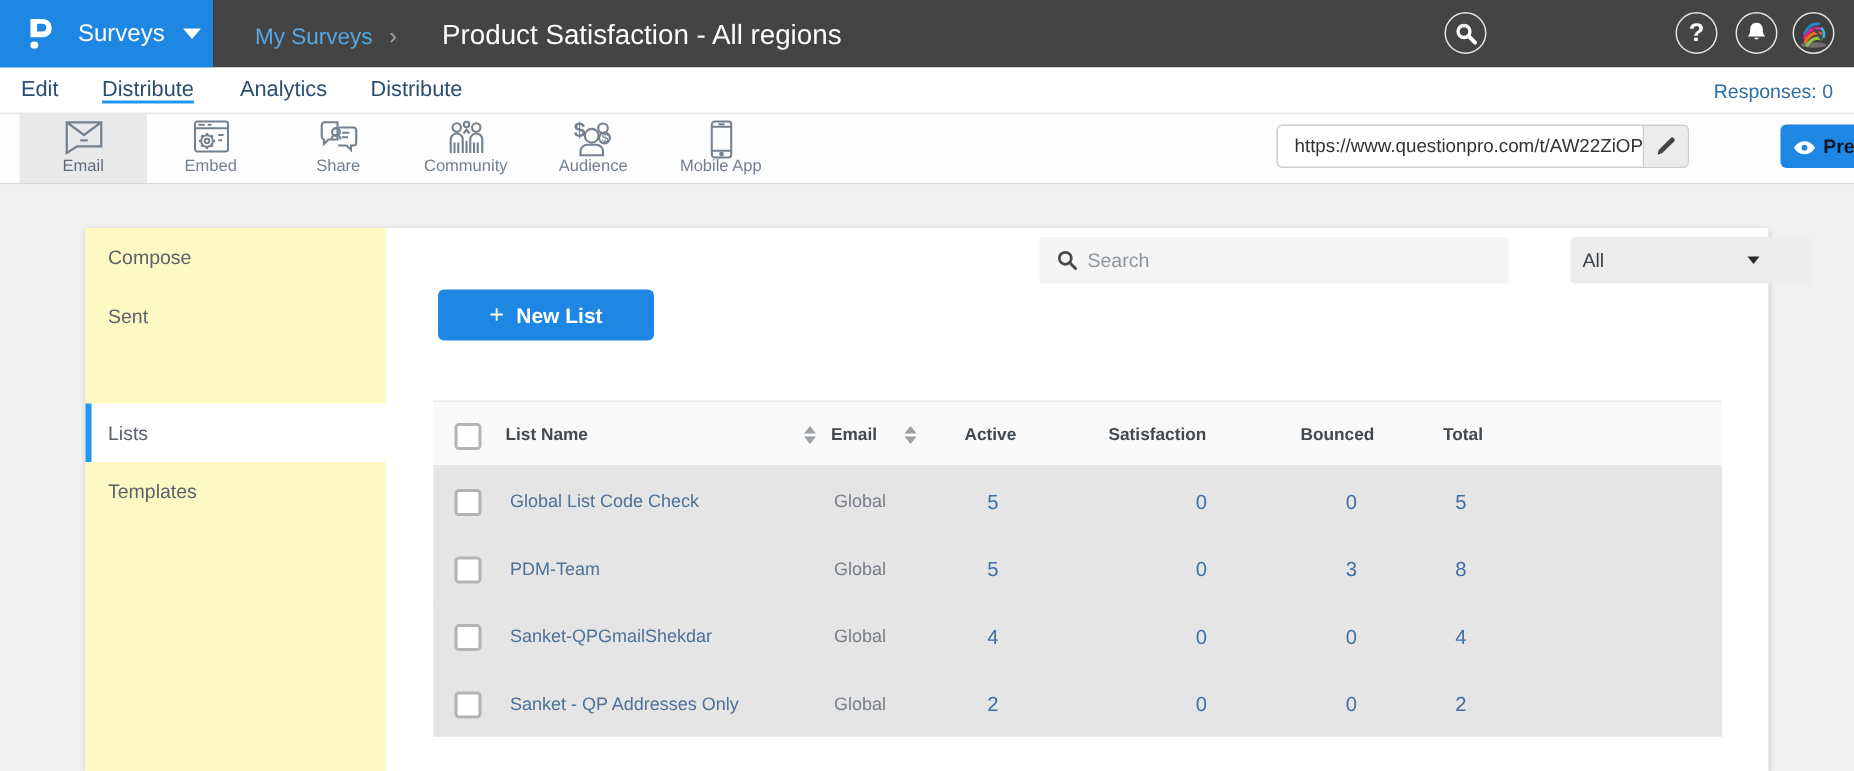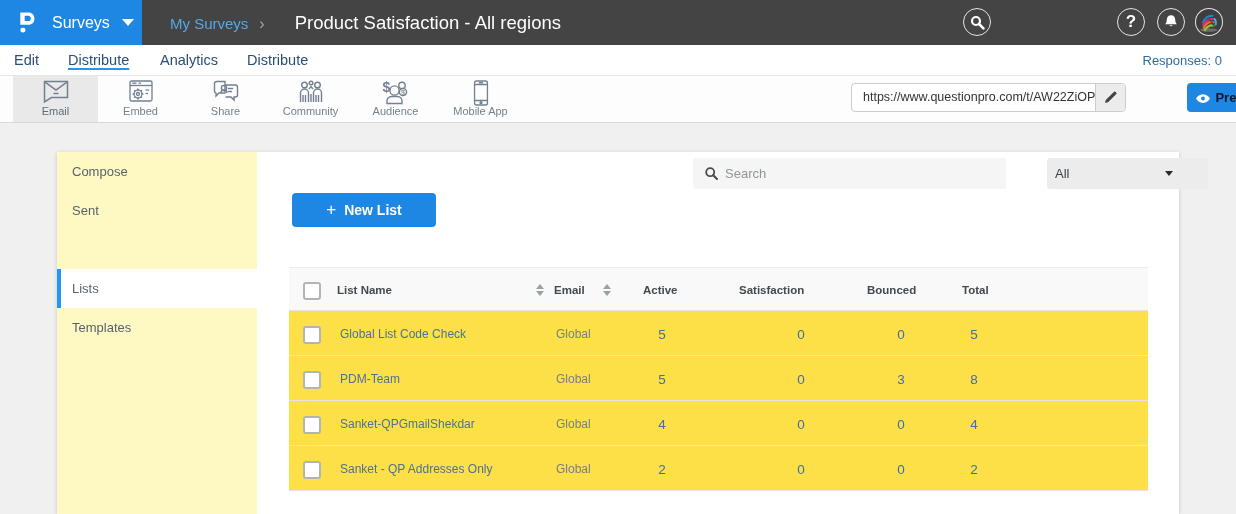--- a/index.html
+++ b/index.html
@@ -52,21 +52,21 @@
 #newlist .plus { font-weight:normal; font-size:17px; margin-right:8px; }
 
 
 #thead { position:absolute; left:232px; top:115px; width:859px; height:44px; background:#f9f9f9; border-top:1px solid #ececec; border-bottom:1px solid #e2e2e2; }
 .hlbl { position:absolute; top:0; height:43px; line-height:44px; font-size:11.5px; font-weight:bold; color:#42494f; }
 .cbx { position:absolute; width:18px; height:18px; background:#fff; border:2px solid #b4b4b4; border-radius:3px; }
 .sort { position:absolute; width:8px; height:12px; }
 .sort i { position:absolute; left:0; width:0; height:0; border-left:4px solid transparent; border-right:4px solid transparent; }
 .sort .up { top:0; border-bottom:5px solid #9aa0a6; }
 .sort .dn { bottom:0; border-top:5px solid #9aa0a6; }
-.trow { position:absolute; left:232px; width:859px; height:45px; border-bottom:1px solid #e4e4e4; background:#fde047; }
+.trow { position:absolute; left:232px; width:859px; height:45px; border-bottom:1px solid #e4e4e4; background:#e5e5e5; }
 .trow .name { position:absolute; left:51px; font-size:12px; color:#4d7199; line-height:47px; }
 .trow .glb { position:absolute; left:267px; font-size:12px; color:#777e87; line-height:47px; }
 .num { position:absolute; font-size:13.5px; color:#3f6fa8; line-height:47px; transform:translateX(-50%); }
 </style>
 </head>
 <body>
 
 <div id="topbar">
   <div id="logoblk">
     <svg width="40" height="40" viewBox="0 0 40 40" style="position:absolute;left:0;top:0">

